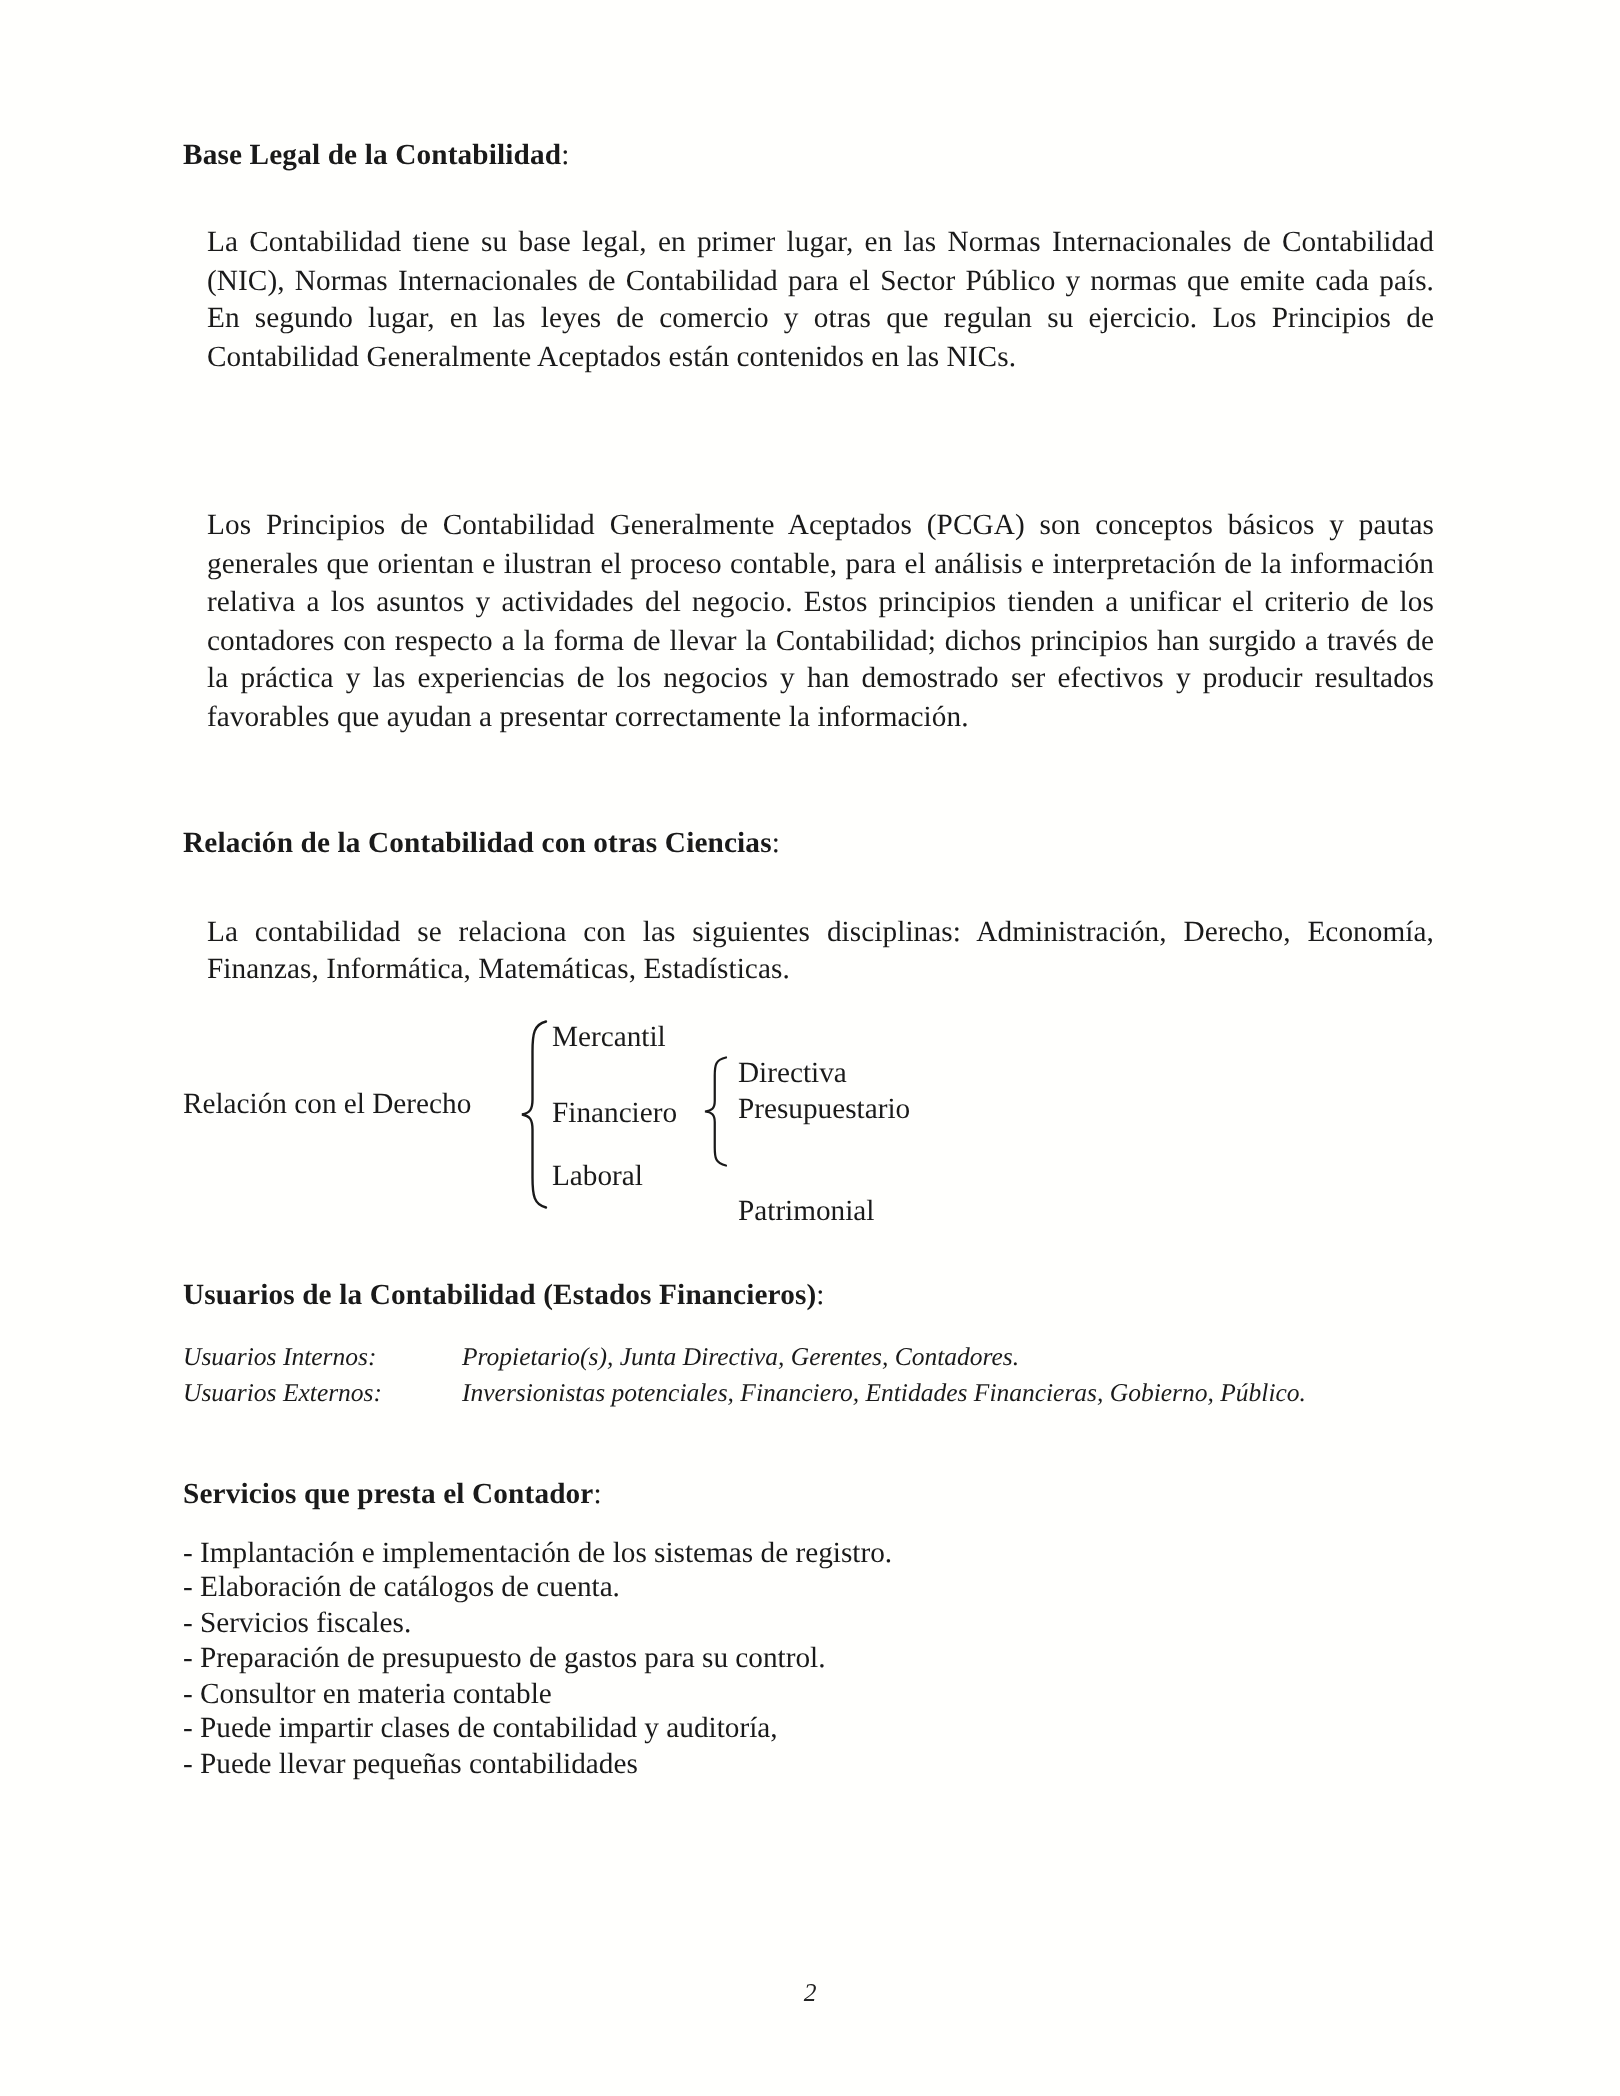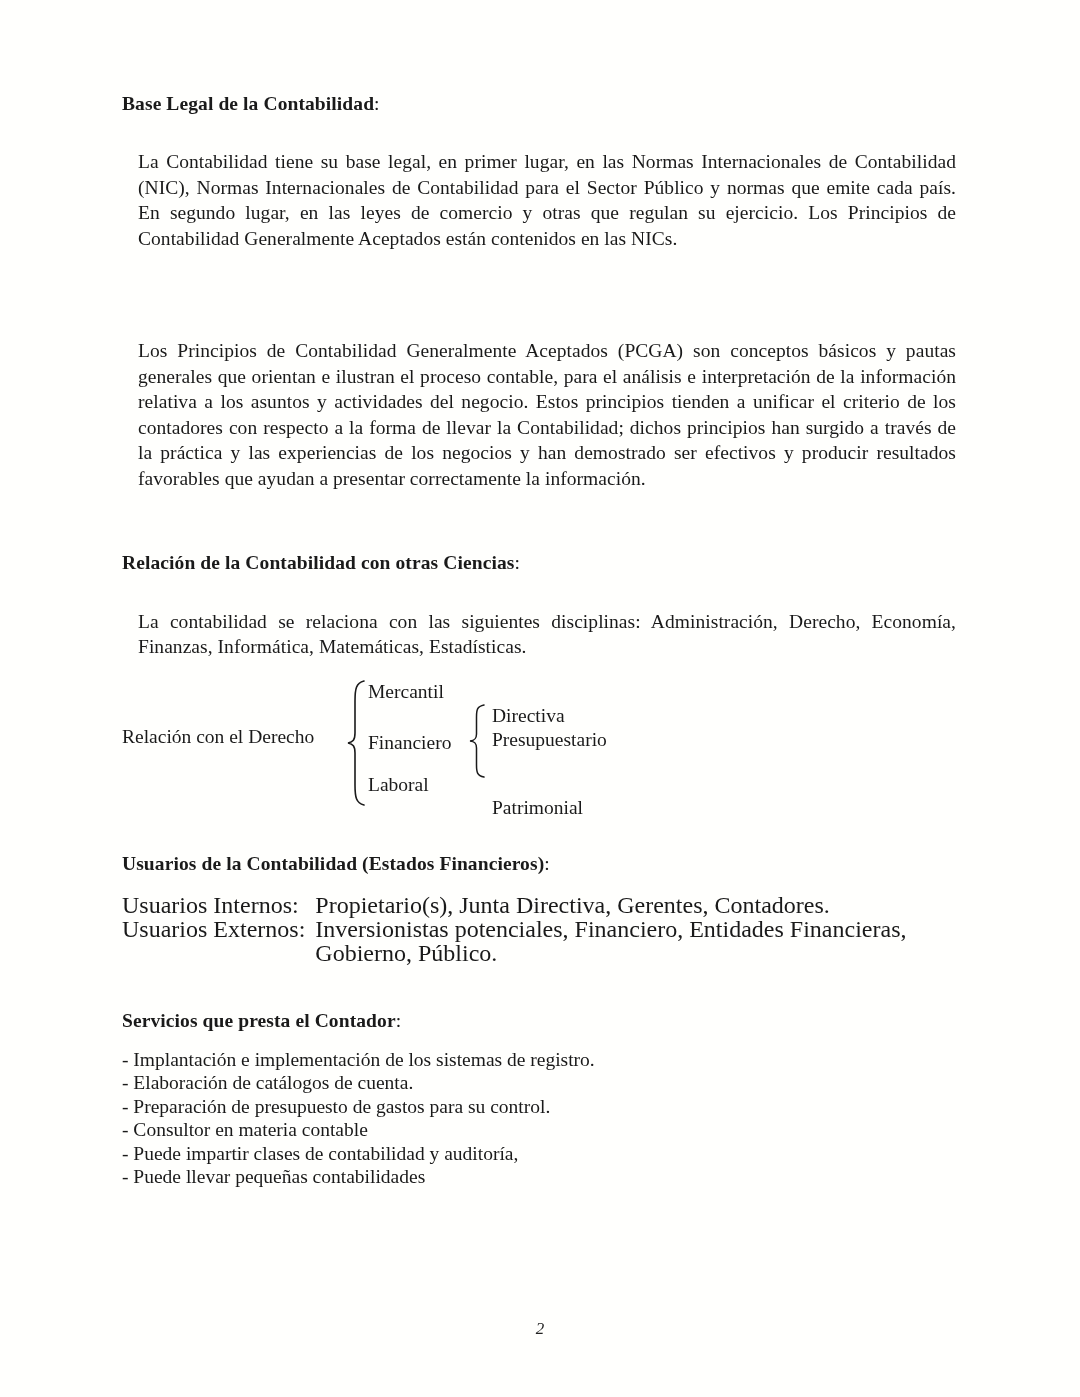--- a/index.html
+++ b/index.html
@@ -87,22 +87,23 @@
     white-space: nowrap;
     left: 370px;
   }
   .lvl2.a { top: 29px; }
   .lvl2.b { top: 53px; }
   .lvl2.c { top: 77px; margin-top: 44px; }
 
   
   .users-table {
     border-collapse: collapse;
-    font-size: 24px;
+    font-size: 17px;
     line-height: 24px;
+    font-style: italic;
   }
   .users-table td {
     padding: 0;
     vertical-align: top;
   }
   .users-table td.label {
     white-space: nowrap;
     padding-right: 10px;
     width: 176px;
   }
@@ -201,20 +202,21 @@
 
     <div class="sp-block-lg"></div>
 
     <h2 class="heading"><span>Servicios que presta el Contador</span><span class="colon">:</span></h2>
 
     <div class="sp-block-sm"></div>
 
     <ul class="services">
       <li>- Implantación e implementación de los sistemas de registro.</li>
       <li>- Elaboración de catálogos de cuenta.</li>
+      <li>- Servicios fiscales.</li>
       <li>- Preparación de presupuesto de gastos para su control.</li>
       <li>- Consultor en materia contable</li>
       <li>- Puede impartir clases de contabilidad y auditoría,</li>
       <li>- Puede llevar pequeñas contabilidades</li>
     </ul>
 
   </div>
 
   <div class="page-number">2</div>
 </div>

